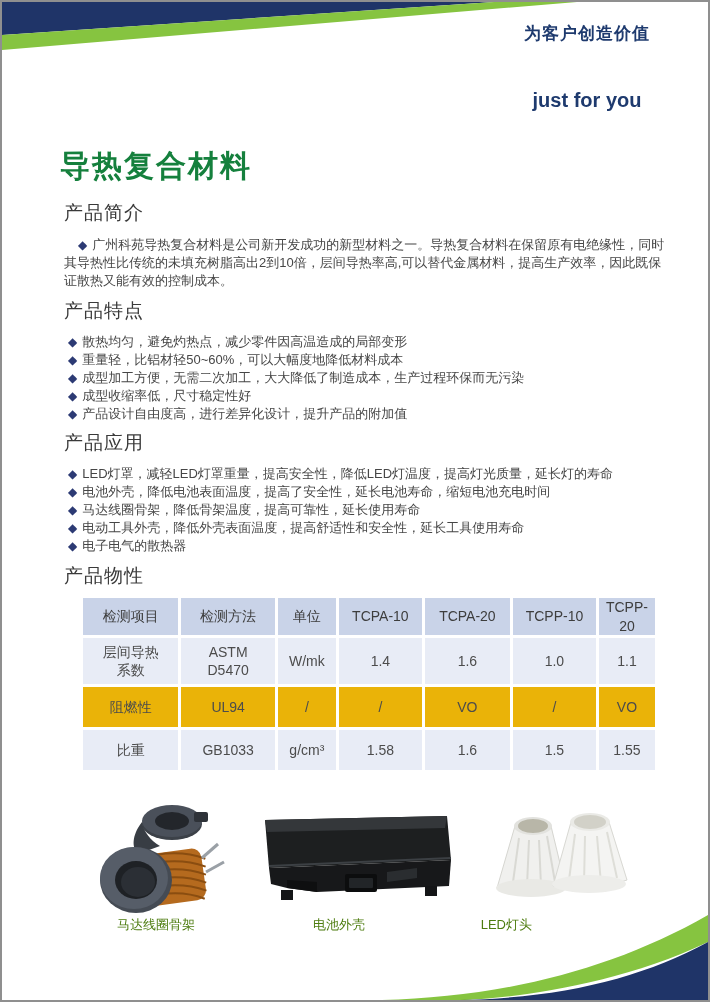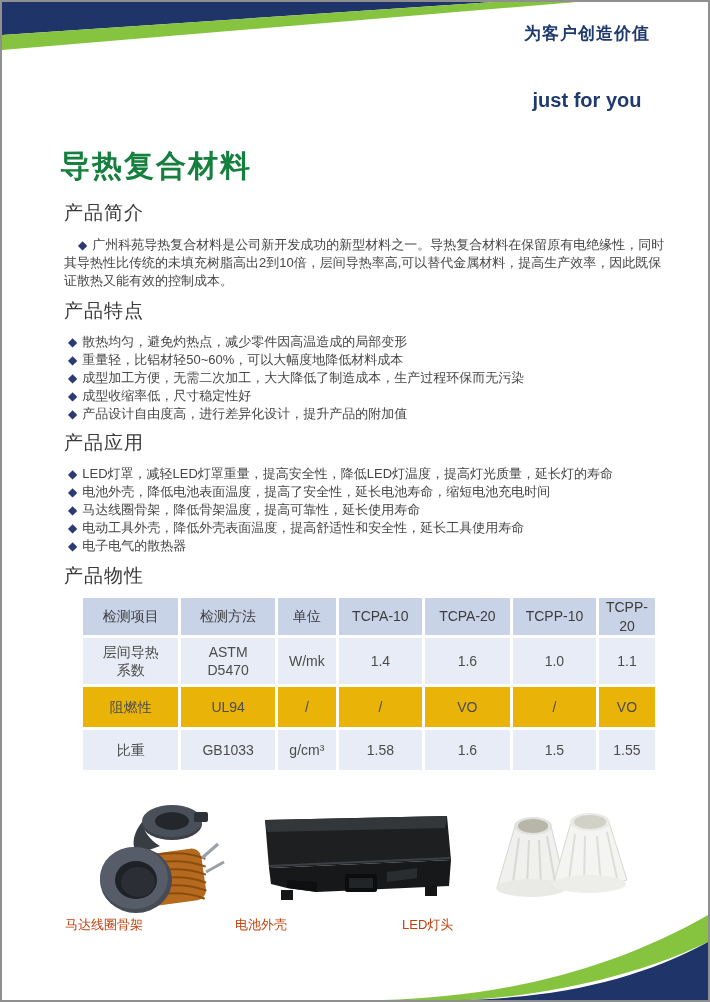--- a/index.html
+++ b/index.html
@@ -60,22 +60,22 @@
   .props-table tbody tr.r1 td{height:46px;}
   .props-table tbody tr.r2 td,.props-table tbody tr.r3 td{height:40px;}
   .c0{width:92px;}.c1{width:90px;}.c2{width:56px;}.c3{width:80px;}
   .c4{width:82px;margin-left:16px;}.c5{width:80px;}.c6{width:54px;}
   
   .photo{position:absolute;}
   .photo-coil{top:792px;left:88px;}
   .photo-battery{top:800px;left:255px;}
   .photo-led{top:794px;left:487px;}
   .photo-label{
-    position:absolute;top:914px;width:130px;text-align:left;
-    font-size:13px;color:#c2410c;
+    position:absolute;top:914px;width:130px;text-align:right;
+    font-size:13px;color:#4d7c0f;
   }
   .lbl-0{left:63px;}
   .lbl-1{left:233px;}
   .lbl-2{left:400px;}
   
   .footer-swoosh{position:absolute;left:0;bottom:0;display:block;}
 </style>
 </head>
 <body>
 

